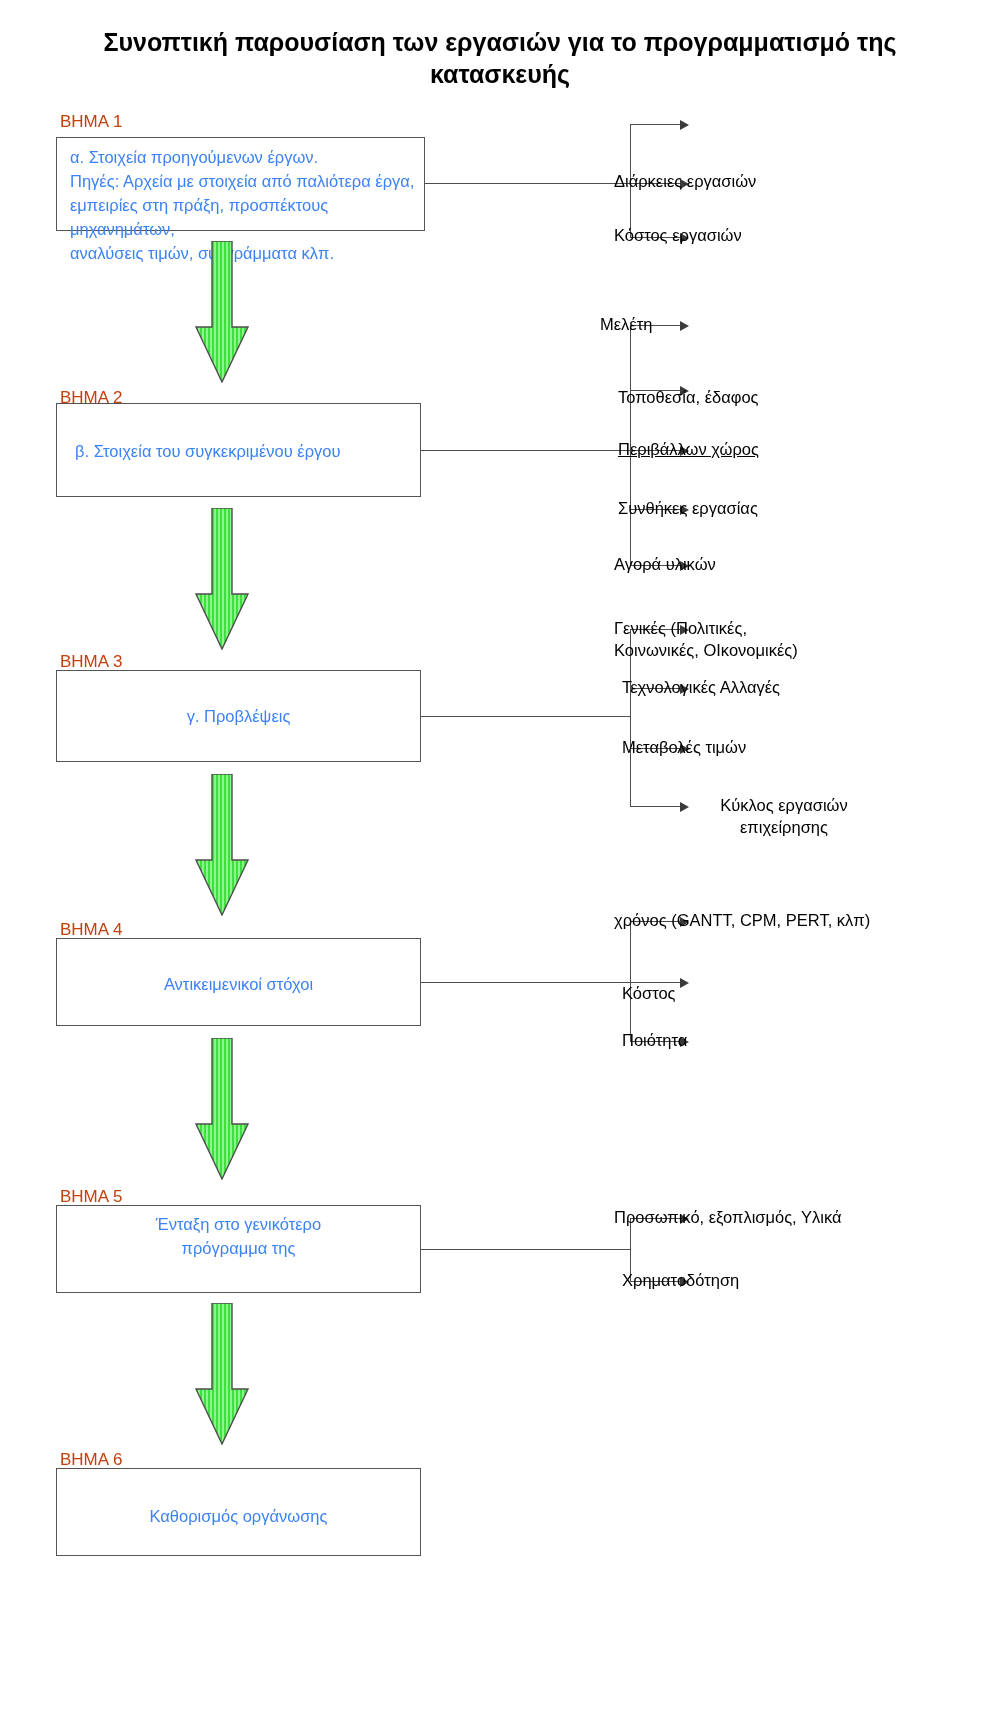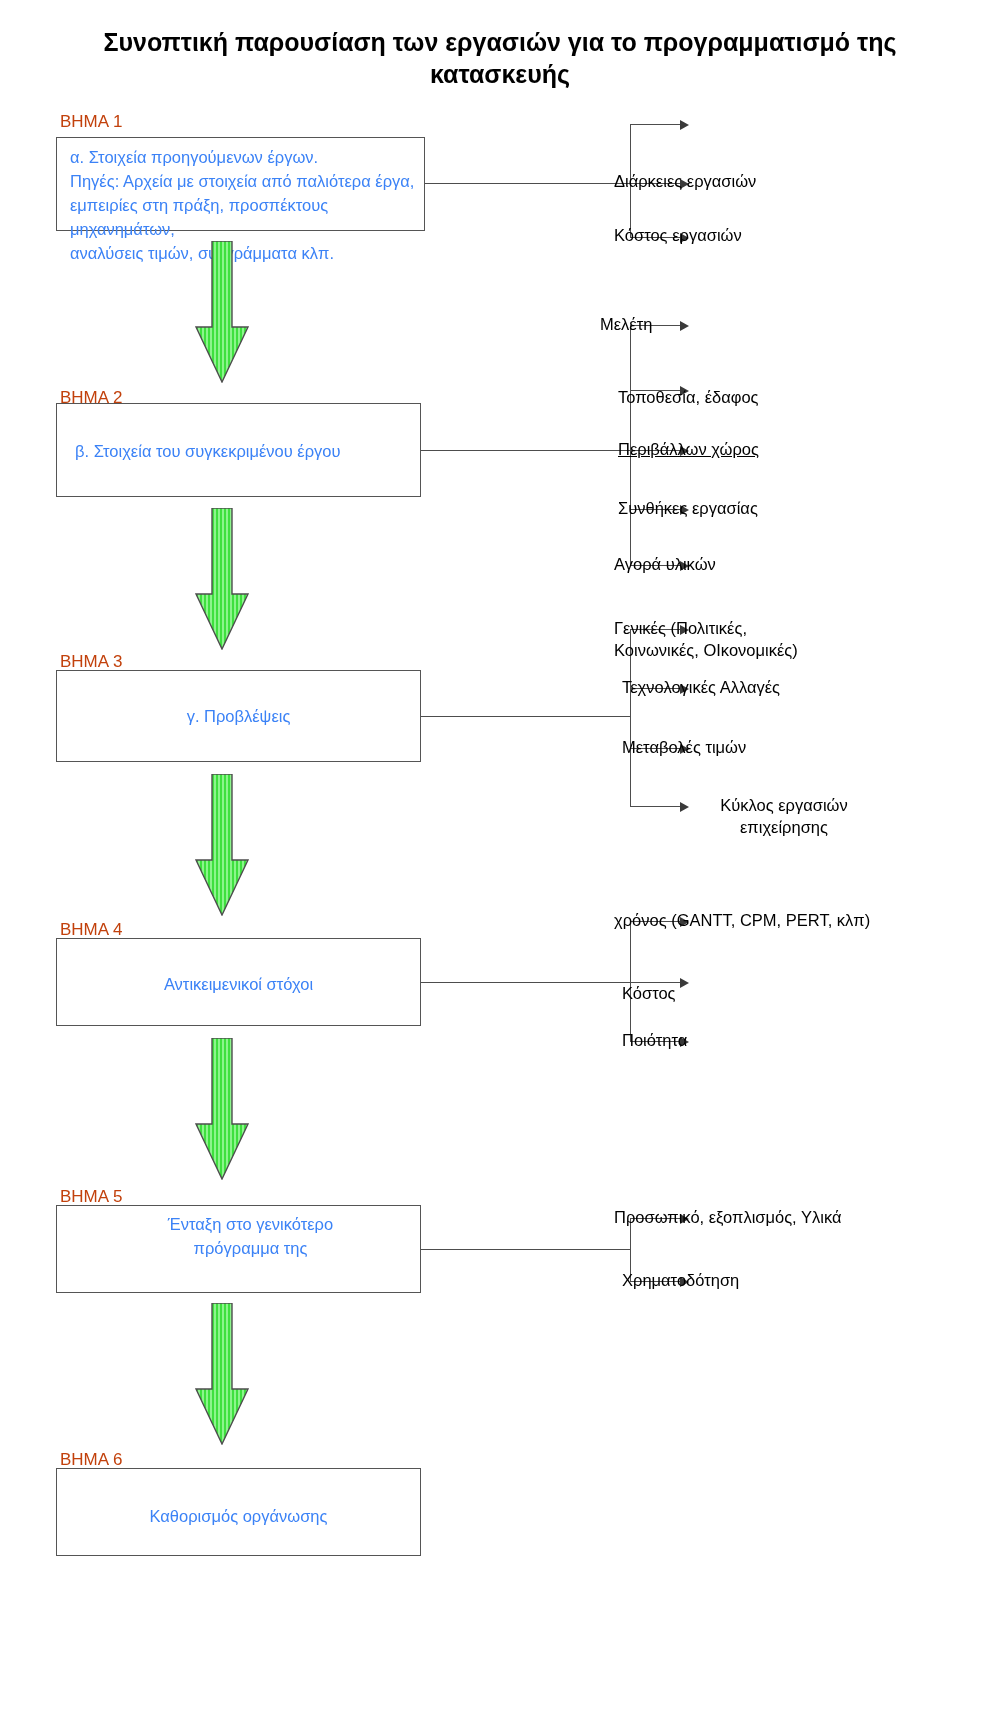--- a/index.html
+++ b/index.html
@@ -177,21 +177,21 @@
   <div class="branch-text" style="left:622px;top:1029px;width:340px;">Ποιότητα</div>
 
   <div class="garrow" style="left:186px;top:1038px;">
     <svg width="72" height="142" viewBox="0 0 72 142">
       <polygon points="26,0 46,0 46,86 62,86 36,141 10,86 26,86" fill="url(#hatch)" stroke="#4d4d4d" stroke-width="1.4"></polygon>
     </svg>
   </div>
 
   <div class="step-label" style="left:60px;top:1187px;">ΒΗΜΑ 5</div>
   <div class="box" style="left:56px;top:1205px;width:365px;height:88px;"></div>
-  <div class="box-text center" style="left:56px;top:1213px;width:365px;padding-left:12px;">Ένταξη στο γενικότερο
+  <div class="box-text center" style="left:56px;top:1213px;width:365px;">Ένταξη στο γενικότερο
 πρόγραμμα της</div>
 
   <div class="ln h" style="left:421px;top:1249px;width:209px;"></div>
   <div class="ln v" style="left:630px;top:1218px;height:63px;"></div>
 
   <div class="ln h" style="left:630px;top:1218px;width:50px;"></div>
   <div class="arrowhead" style="left:680px;top:1214px;"></div>
   <div class="branch-text" style="left:614px;top:1206px;width:360px;">Προσωπικό, εξοπλισμός, Υλικά</div>
 
   <div class="ln h" style="left:630px;top:1281px;width:50px;"></div>

